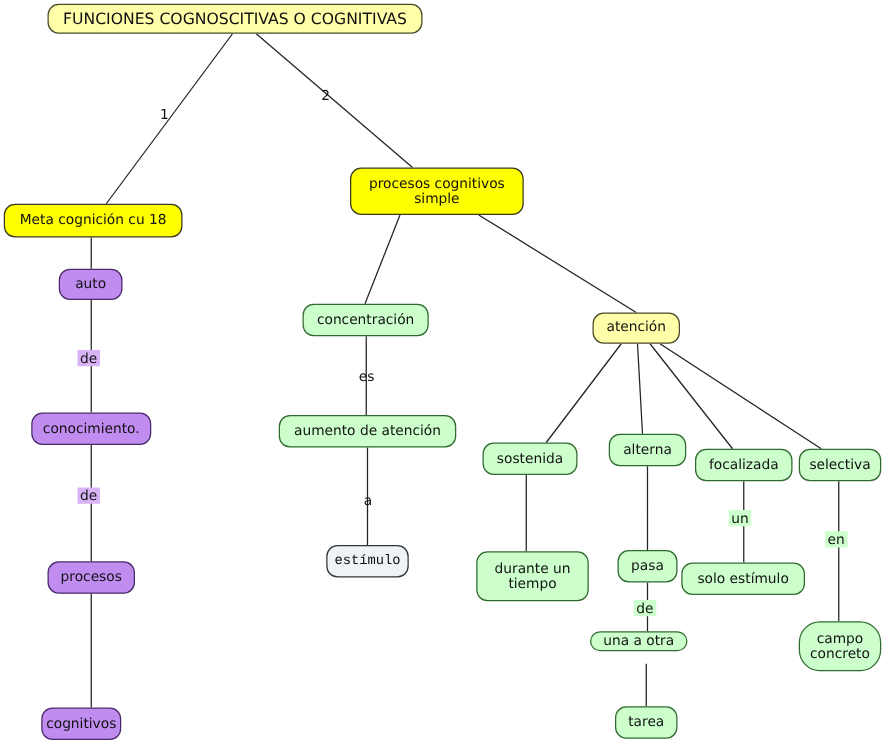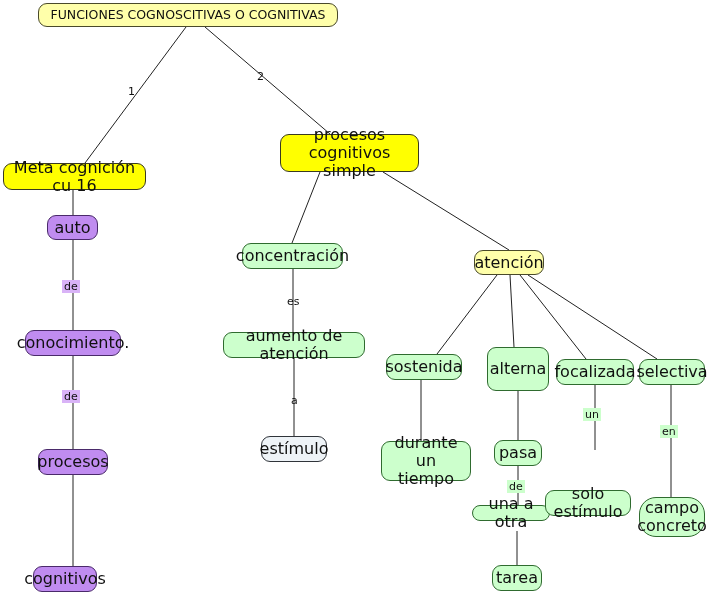--- a/index.html
+++ b/index.html
@@ -30,21 +30,21 @@
   }
   .node {
     position: absolute;
     box-sizing: border-box;
     display: flex;
     align-items: center;
     justify-content: center;
     text-align: center;
     border-radius: 9px;
     border: 1px solid #3a3a3a;
-    font-size: 16px;
+    font-size: 11px;
     line-height: 1.12;
     color: #101010;
     padding: 2px 6px;
     white-space: pre-line;
     z-index: 5;
   }
   .node.pale-yellow {
     background: #ffffaa;
     border-color: #4a4a2a;
     text-align: center;
@@ -108,41 +108,41 @@
       <line x1="421" y1="380" x2="421" y2="441" stroke="#222222" stroke-width="1"></line>
       <line x1="518" y1="373" x2="518" y2="440" stroke="#222222" stroke-width="1"></line>
       <line x1="518" y1="466" x2="518" y2="505" stroke="#222222" stroke-width="1"></line>
       <line x1="517" y1="531" x2="517" y2="565" stroke="#222222" stroke-width="1"></line>
       <line x1="595" y1="385" x2="595" y2="450" stroke="#222222" stroke-width="1"></line>
       <line x1="671" y1="385" x2="671" y2="497" stroke="#222222" stroke-width="1"></line>
     </svg>
 
   <div id="nodes-layer">
       <div class="node pale-yellow title" style="left: 38px; top: 3px; width: 300px; height: 24px;">FUNCIONES COGNOSCITIVAS O COGNITIVAS</div>
-      <div class="node bright-yellow" style="left: 3px; top: 163px; width: 143px; height: 27px;">Meta cognición cu 16</div>
+      <div class="node bright-yellow" style="left: 3px; top: 163px; width: 143px; height: 27px;">Meta cognición cu 18</div>
       <div class="node purple" style="left: 47px; top: 215px; width: 51px; height: 25px;">auto</div>
       <div class="node purple" style="left: 25px; top: 330px; width: 96px; height: 26px;">conocimiento.</div>
       <div class="node purple" style="left: 38px; top: 449px; width: 70px; height: 26px;">procesos</div>
       <div class="node purple" style="left: 33px; top: 566px; width: 64px; height: 26px;">cognitivos</div>
       <div class="node bright-yellow" style="left: 280px; top: 134px; width: 139px; height: 38px;">procesos cognitivos
 simple</div>
       <div class="node green" style="left: 242px; top: 243px; width: 101px; height: 26px;">concentración</div>
       <div class="node green" style="left: 223px; top: 332px; width: 142px; height: 26px;">aumento de atención</div>
-      <div class="node bluegrey" style="left: 261px; top: 436px; width: 66px; height: 26px;">estímulo</div>
+      <div class="node bluegrey" style="left: 261px; top: 436px; width: 66px; height: 26px; font-family: Liberation Mono, monospace;">estímulo</div>
       <div class="node pale-yellow" style="left: 474px; top: 250px; width: 70px; height: 25px;">atención</div>
       <div class="node green" style="left: 386px; top: 354px; width: 76px; height: 26px;">sostenida</div>
-      <div class="node green" style="left: 487px; top: 347px; width: 62px; height: 44px;">alterna</div>
+      <div class="node green" style="left: 487px; top: 347px; width: 62px; height: 26px;">alterna</div>
       <div class="node green" style="left: 556px; top: 359px; width: 78px; height: 26px;">focalizada</div>
       <div class="node green" style="left: 639px; top: 359px; width: 66px; height: 26px;">selectiva</div>
       <div class="node green" style="left: 381px; top: 441px; width: 90px; height: 40px;">durante un
 tiempo</div>
       <div class="node green" style="left: 494px; top: 440px; width: 48px; height: 26px;">pasa</div>
       <div class="node green" style="left: 472px; top: 505px; width: 78px; height: 16px;">una a otra</div>
       <div class="node green" style="left: 492px; top: 565px; width: 50px; height: 26px;">tarea</div>
-      <div class="node green" style="left: 545px; top: 450px; width: 86px; height: 26px; margin-top: 40px;">solo estímulo</div>
+      <div class="node green" style="left: 545px; top: 450px; width: 99px; height: 26px;">solo estímulo</div>
       <div class="node green" style="left: 639px; top: 497px; width: 66px; height: 40px; border-radius: 17px;">campo
 concreto</div>
     </div>
   <div id="labels-layer">
       <div class="link-label lbl-plain" style="left: 126px; top: 85px;">1</div>
       <div class="link-label lbl-plain" style="left: 255px; top: 70px;">2</div>
       <div class="link-label lbl-purple" style="left: 62px; top: 280px;">de</div>
       <div class="link-label lbl-purple" style="left: 62px; top: 390px;">de</div>
       <div class="link-label lbl-plain" style="left: 285px; top: 295px;">es</div>
       <div class="link-label lbl-plain" style="left: 289px; top: 394px;">a</div>

